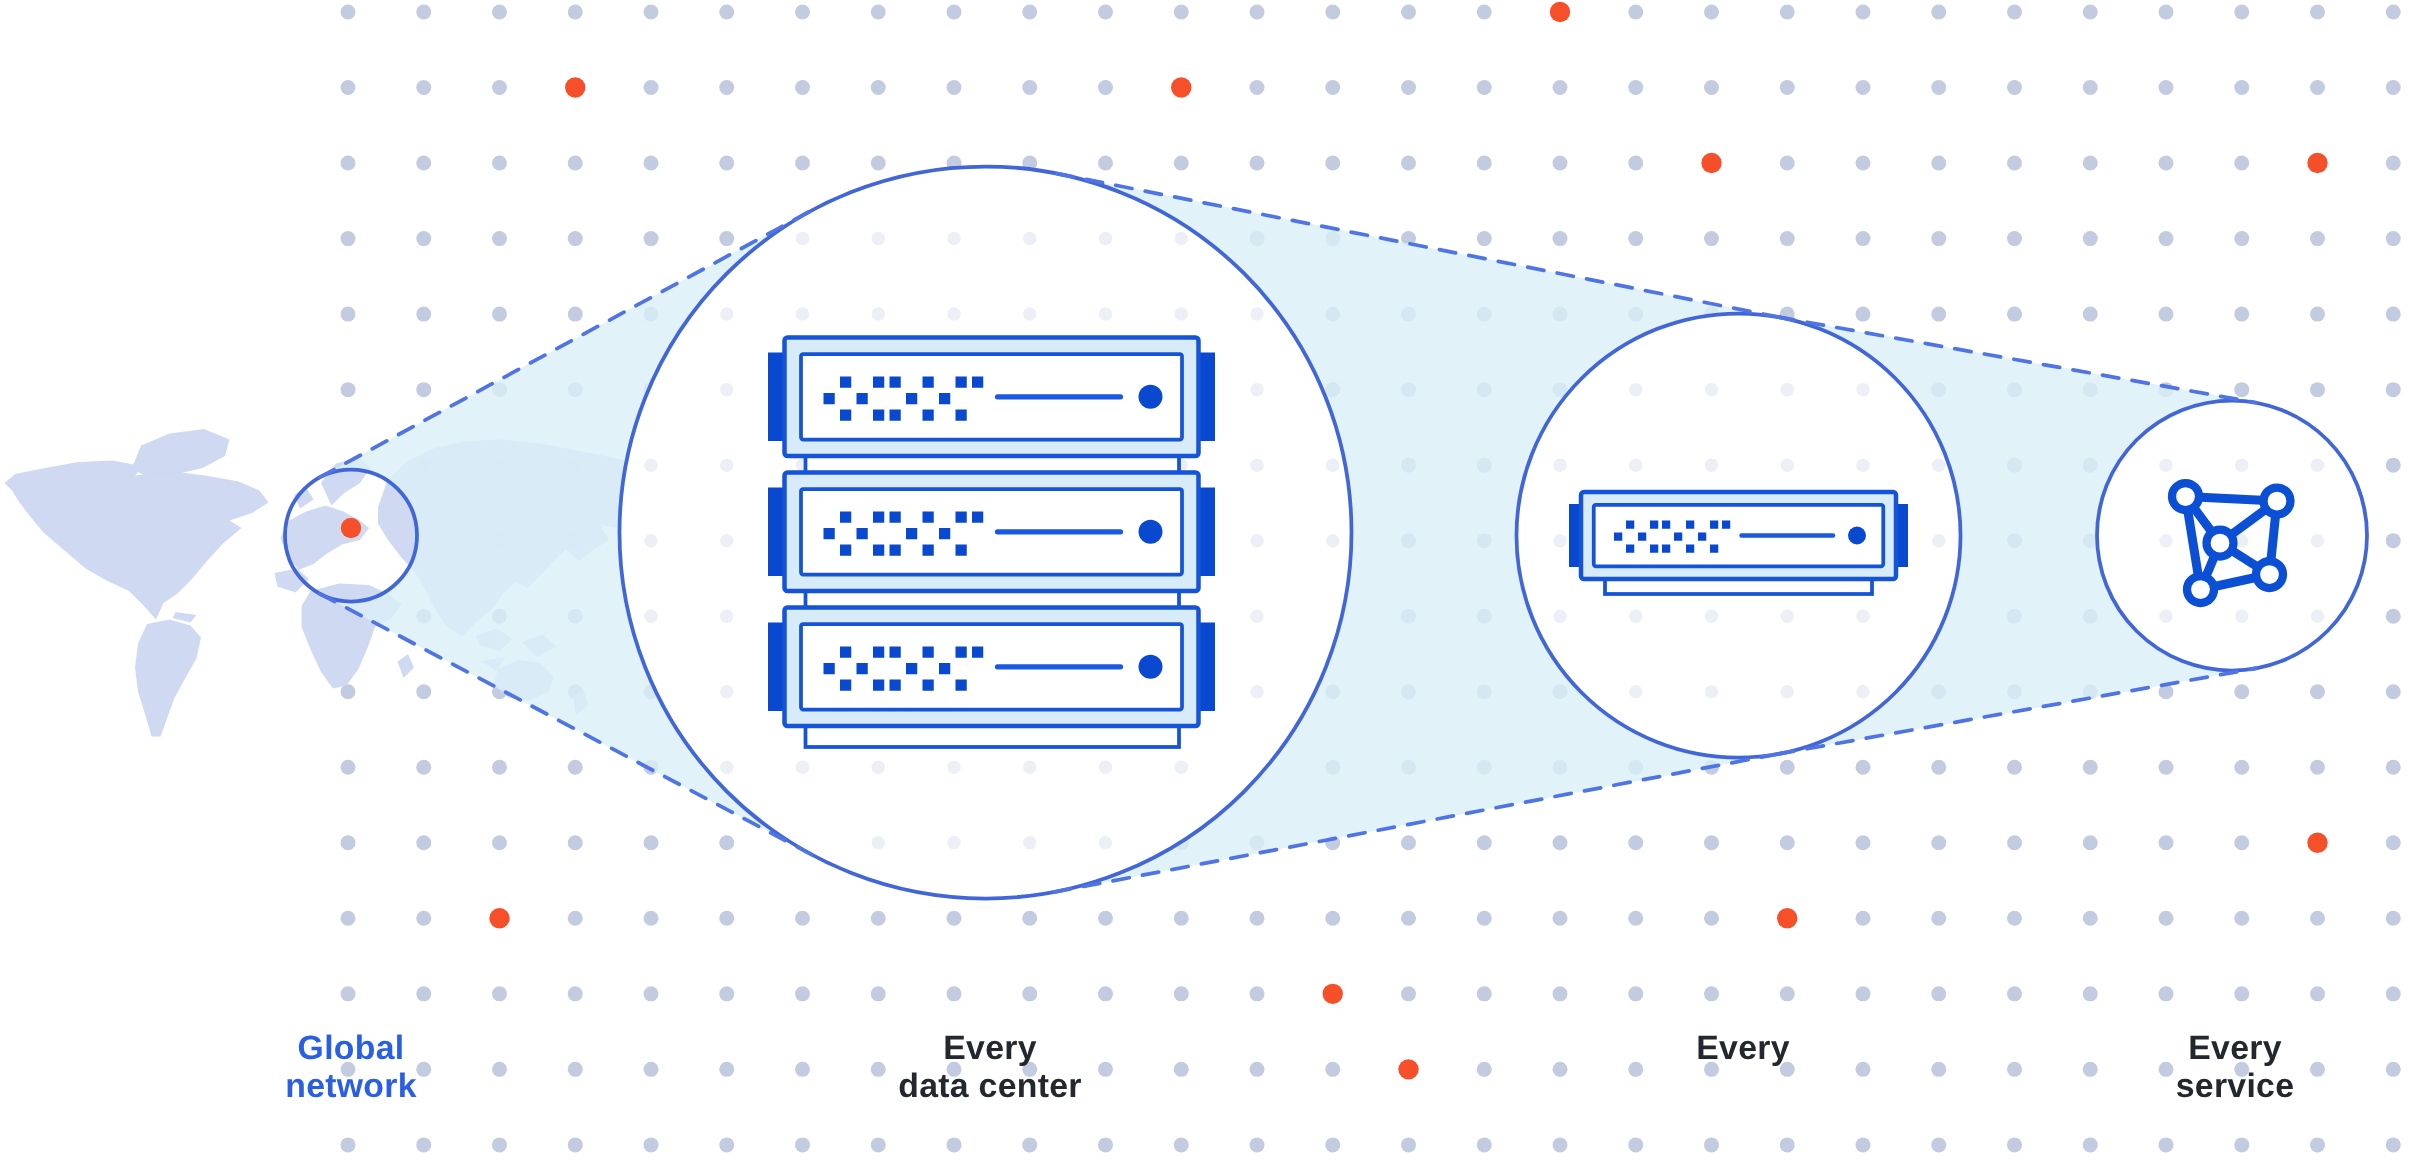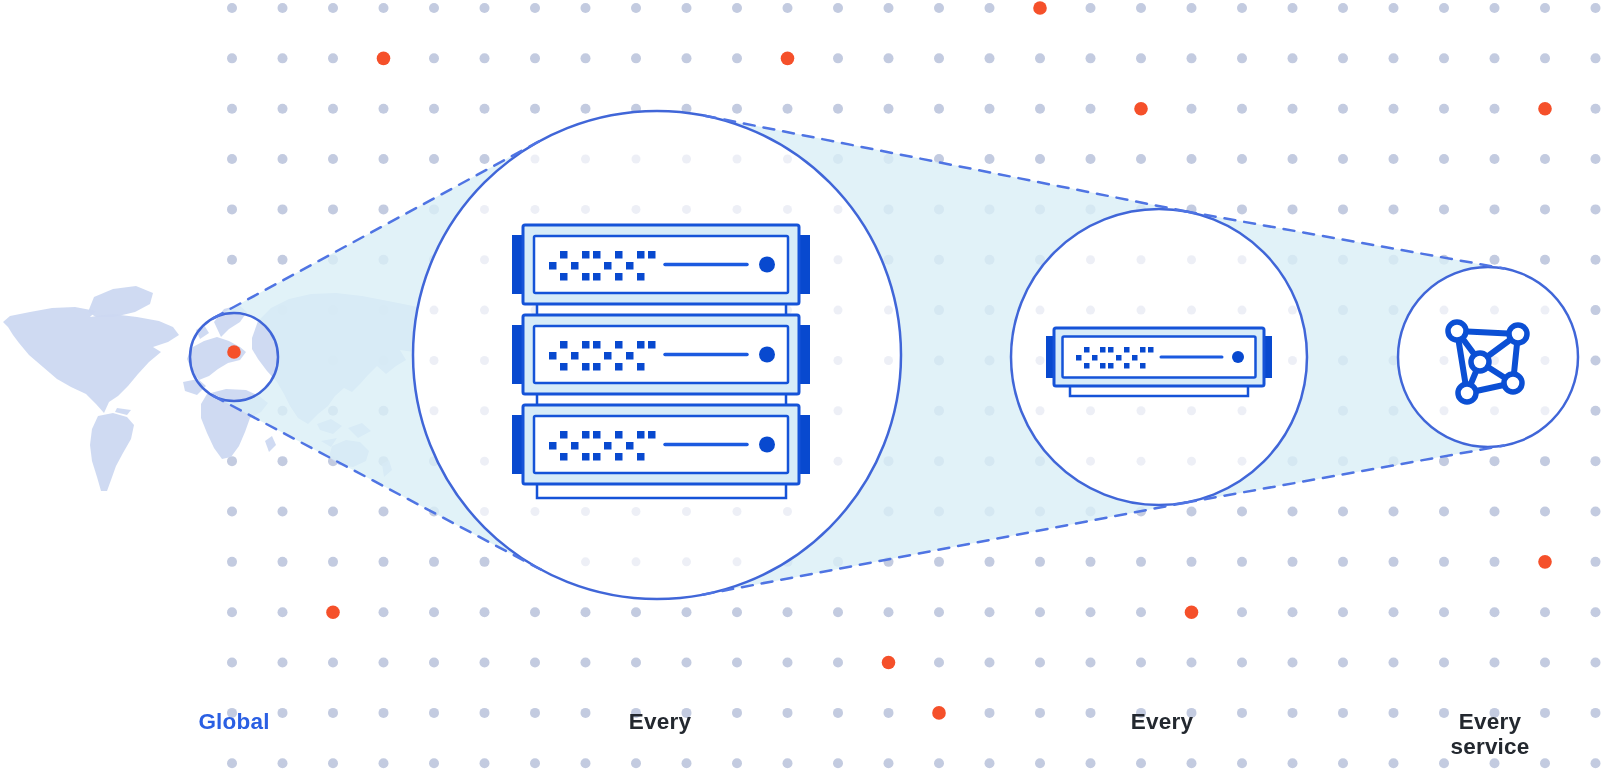--- a/index.html
+++ b/index.html
@@ -16,21 +16,20 @@
     position: absolute;
     top: 686px;
     width: 280px;
     margin-left: -140px;
     text-align: center;
     font-size: 22.5px;
     font-weight: 700;
     line-height: 25px;
     color: #23282f;
     letter-spacing: 0.2px;
-    margin-top: 23px;
   }
   .label span { display: block; }
   .label.accent { color: #2a5fe3; }
   .lab-0 { left: 234px; }
   .lab-1 { left: 660px; }
   .lab-2 { left: 1162px; }
   .lab-3 { left: 1490px; }
 </style>
 </head>
 <body>
@@ -739,23 +738,25 @@
         <circle cx="1467" cy="393" r="9" fill="#ffffff" stroke="#0b4fd4" stroke-width="5.5"></circle>
         <circle cx="1480" cy="362" r="9" fill="#ffffff" stroke="#0b4fd4" stroke-width="5.5"></circle>
       </g>
     <g id="g-marker">
         <circle cx="234" cy="352" r="6.8" fill="#f5502a"></circle>
       </g>
   </svg>
 
   <div class="label lab-0 accent">
     <span>Global</span>
+    <span>network</span>
   </div>
   <div class="label lab-1">
     <span>Every</span>
+    <span>data center</span>
   </div>
   <div class="label lab-2">
     <span>Every</span>
   </div>
   <div class="label lab-3">
     <span>Every</span>
     <span>service</span>
   </div>
 </div>
 

